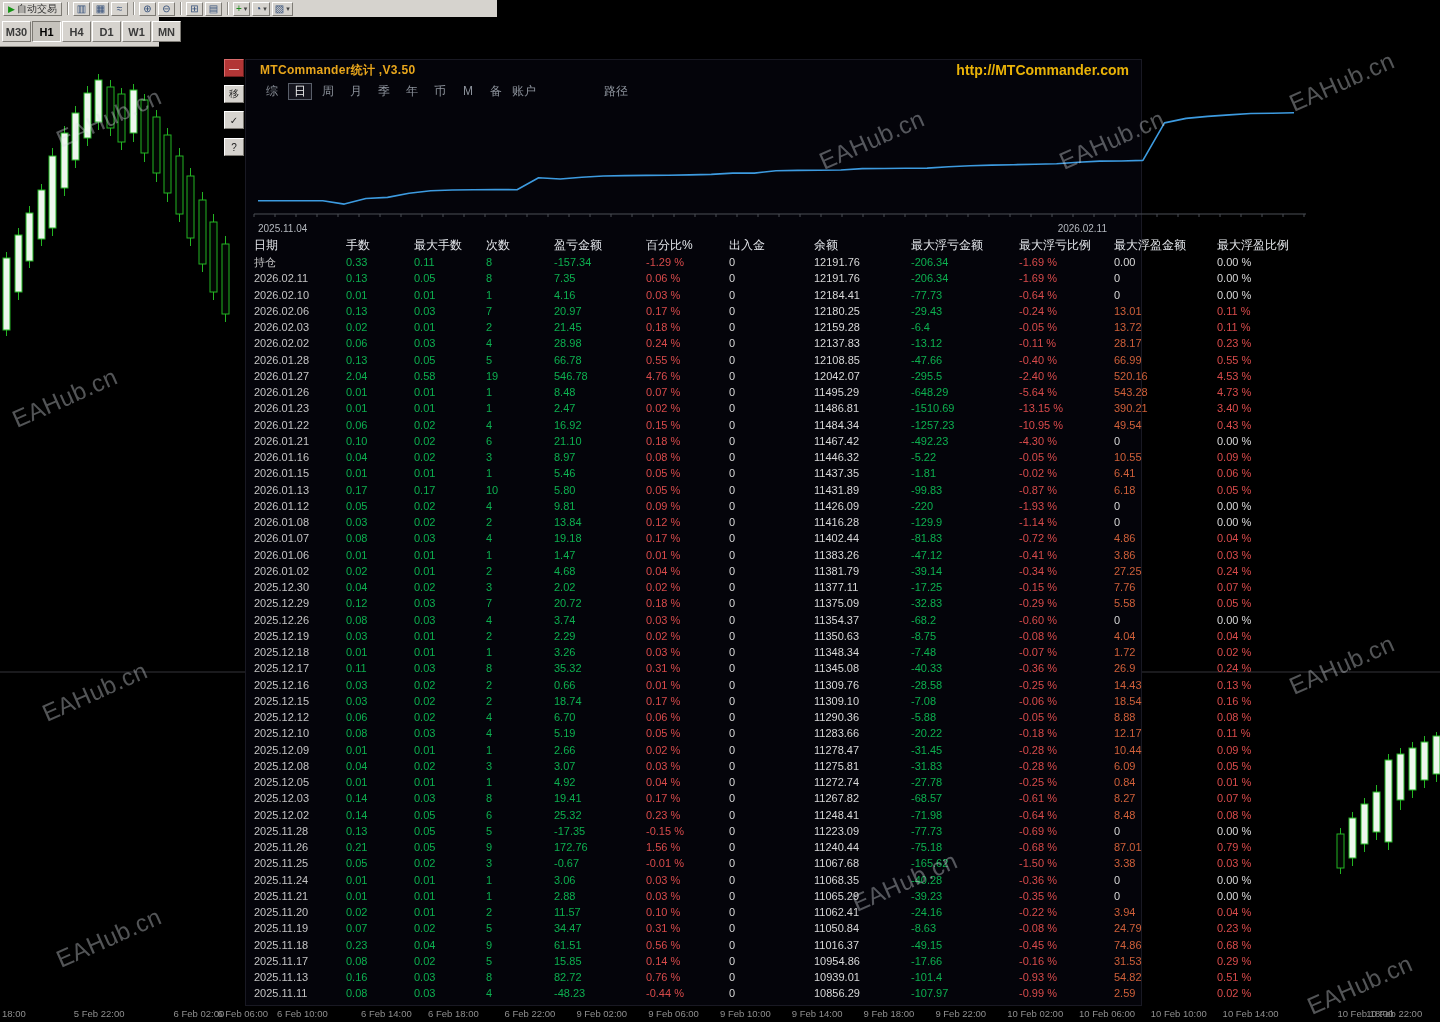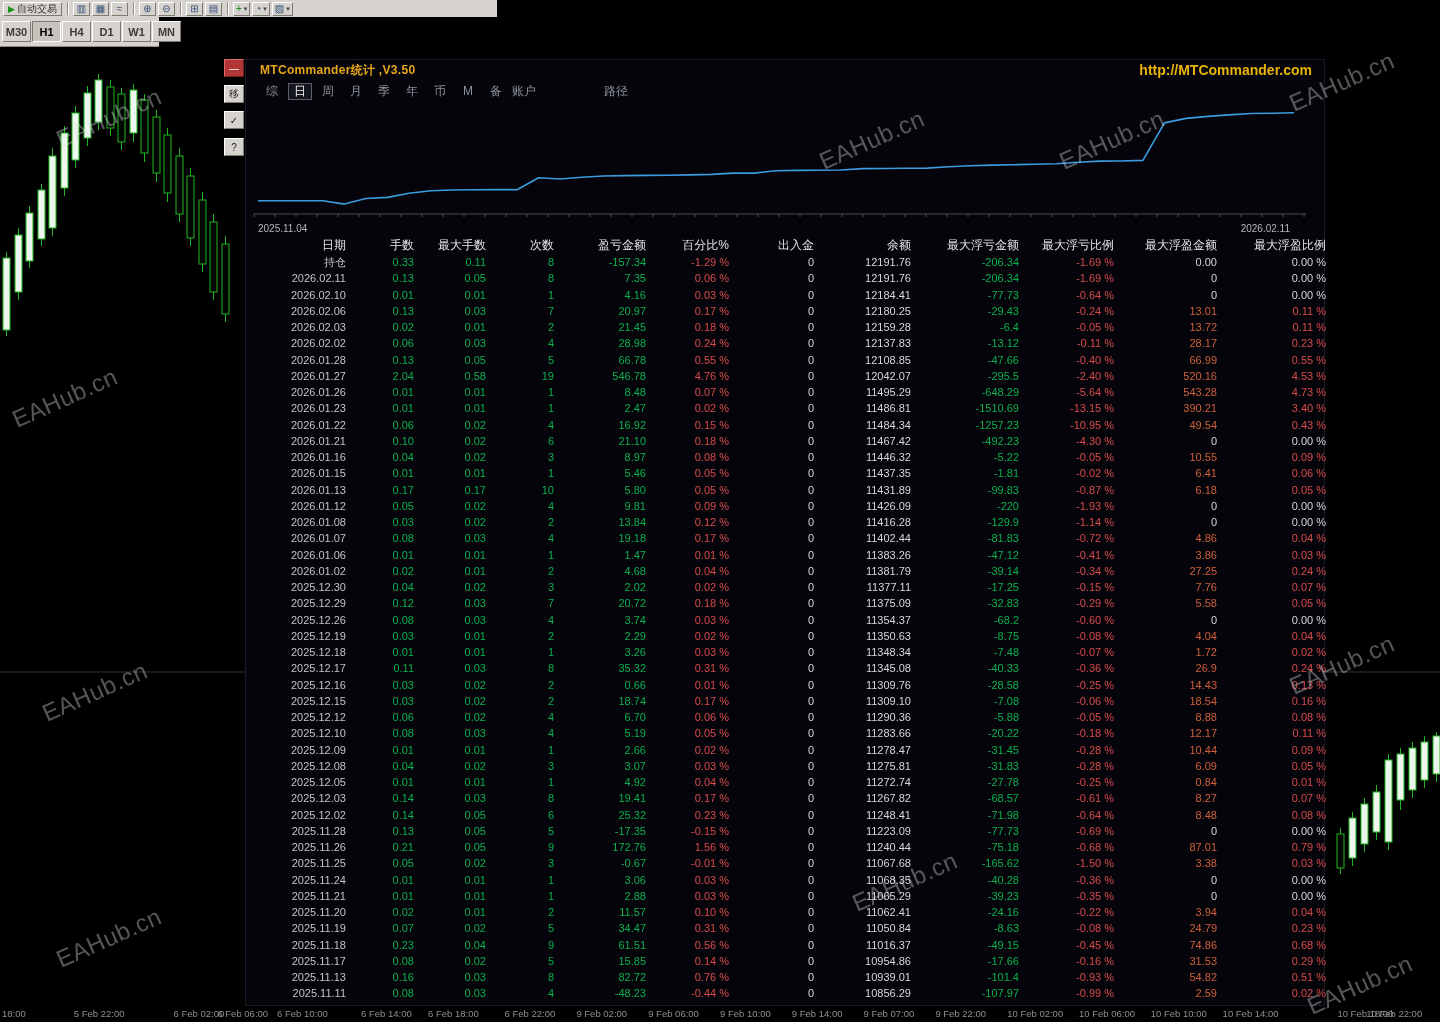--- a/index.html
+++ b/index.html
@@ -43,41 +43,41 @@
   }
   
   .sbtn{
     position:absolute;left:224px;width:18px;height:16px;z-index:15;
     background:#d6d3ce;border:1px solid;border-color:#ffffff #7d7a74 #7d7a74 #ffffff;
     font-size:10px;color:#222;display:flex;align-items:center;justify-content:center;cursor:default;
   }
   .sbtn.red{background:#b23636;color:#fff;border-color:#d96a6a #6e1f1f #6e1f1f #d96a6a;}
   
   .panel{
-    position:absolute;left:245px;top:59px;width:1080px;height:947px;z-index:10;
+    position:absolute;left:245px;top:59px;width:897px;height:947px;z-index:10;
     background:#04040a;border:1px solid #191923;box-sizing:border-box;
   }
   .ptitle{height:20px;display:flex;justify-content:space-between;align-items:center;padding:0 12px 0 14px;}
   .ptitle .t{color:#e8a61c;font-size:12px;font-weight:bold;letter-spacing:.3px;}
   .ptitle .l{color:#eab308;font-size:14px;text-decoration:none;font-weight:bold;}
   .ptabs{height:22px;display:flex;align-items:center;padding-left:14px;gap:4px;}
   .ptab{
     min-width:24px;height:17px;box-sizing:border-box;
     color:#8d939c;font-size:12px;display:flex;align-items:center;justify-content:center;cursor:default;
   }
   .ptab.active{color:#f2f2f2;border:1px solid #5a5f6a;background:#15151e;}
   .ptab.path{margin-left:58px;min-width:36px;}
   .pchart{position:relative;height:118px;}
   .paxis{height:16px;display:flex;justify-content:space-between;align-items:center;
     padding:0 34px 0 12px;color:#b4b8be;font-size:10px;}
   
   .grid12{
     display:grid;
     grid-template-columns:92px 68px 72px 68px 92px 83px 85px 97px 108px 95px 103px 109px;
-    padding-left:8px;align-items:center;text-align:right;
+    padding-left:8px;align-items:center;
   }
   .thead{height:18px;color:#e3e6ea;font-size:12px;}
   .trow{height:16.25px;font-size:11px;}
   .trow span,.thead span{white-space:nowrap;overflow:hidden;}
   .g{color:#0db050;}
   .r{color:#d94b4b;}
   .w{color:#d8d8d8;}
   .d{color:#c4c4c4;}
   .fp{color:#d0603a;}
   
@@ -958,21 +958,21 @@
     <span style="left: 145.6px; padding-left: 28px;">6 Feb 02:00</span>
     <span style="left: 217.4px;">6 Feb 06:00</span>
     <span style="left: 277px;">6 Feb 10:00</span>
     <span style="left: 361px;">6 Feb 14:00</span>
     <span style="left: 428px;">6 Feb 18:00</span>
     <span style="left: 504.6px;">6 Feb 22:00</span>
     <span style="left: 576.4px;">9 Feb 02:00</span>
     <span style="left: 648.2px;">9 Feb 06:00</span>
     <span style="left: 720px;">9 Feb 10:00</span>
     <span style="left: 791.8px;">9 Feb 14:00</span>
-    <span style="left: 863.6px;">9 Feb 07:00</span>
+    <span style="left: 863.6px;">9 Feb 18:00</span>
     <span style="left: 935.4px;">9 Feb 22:00</span>
     <span style="left: 1007.2px;">10 Feb 02:00</span>
     <span style="left: 1079px;">10 Feb 06:00</span>
     <span style="left: 1150.8px;">10 Feb 10:00</span>
     <span style="left: 1222.6px;">10 Feb 14:00</span>
     <span style="left: 1294.4px; margin-left: 43px;">10 Feb 18:00</span>
     <span style="left: 1366.2px;">10 Feb 22:00</span>
   </div>
 
 <div class="sbtn red" style="top: 59px;">—</div>

